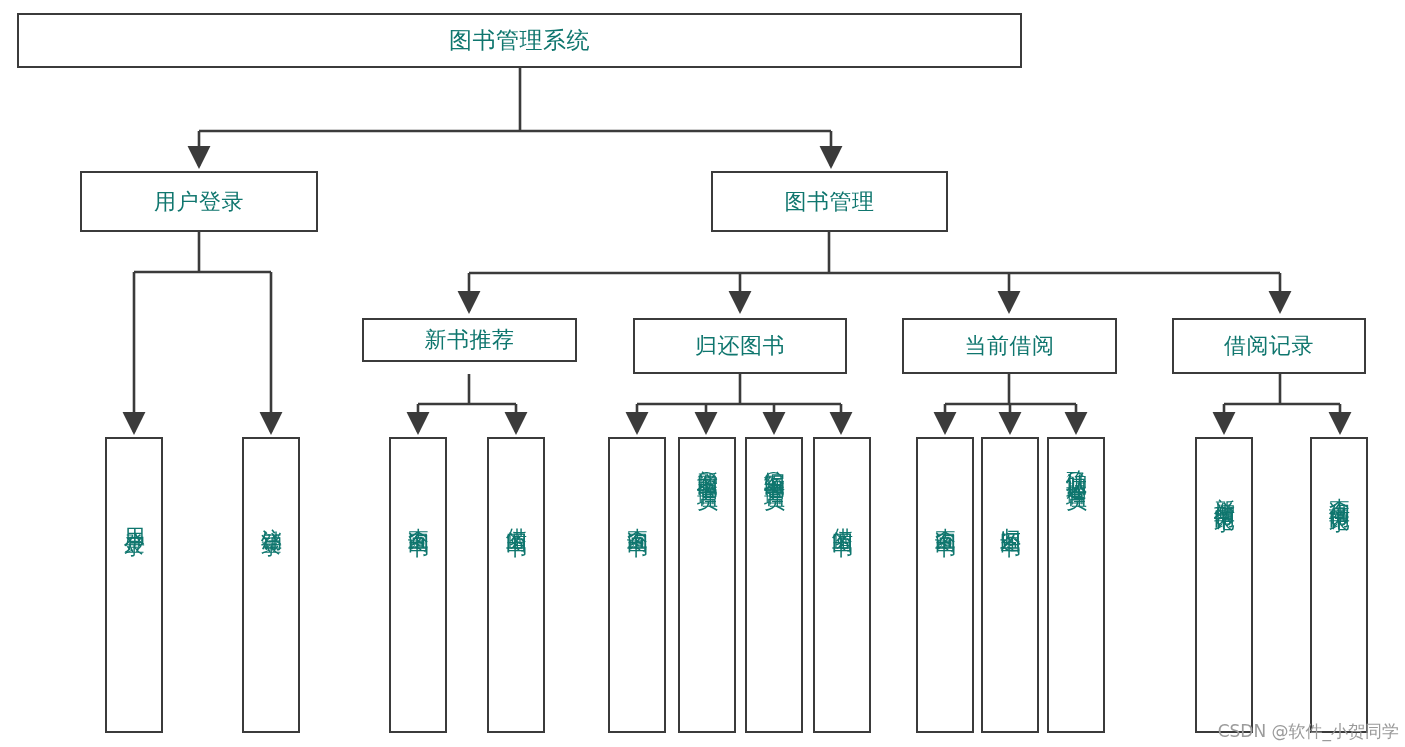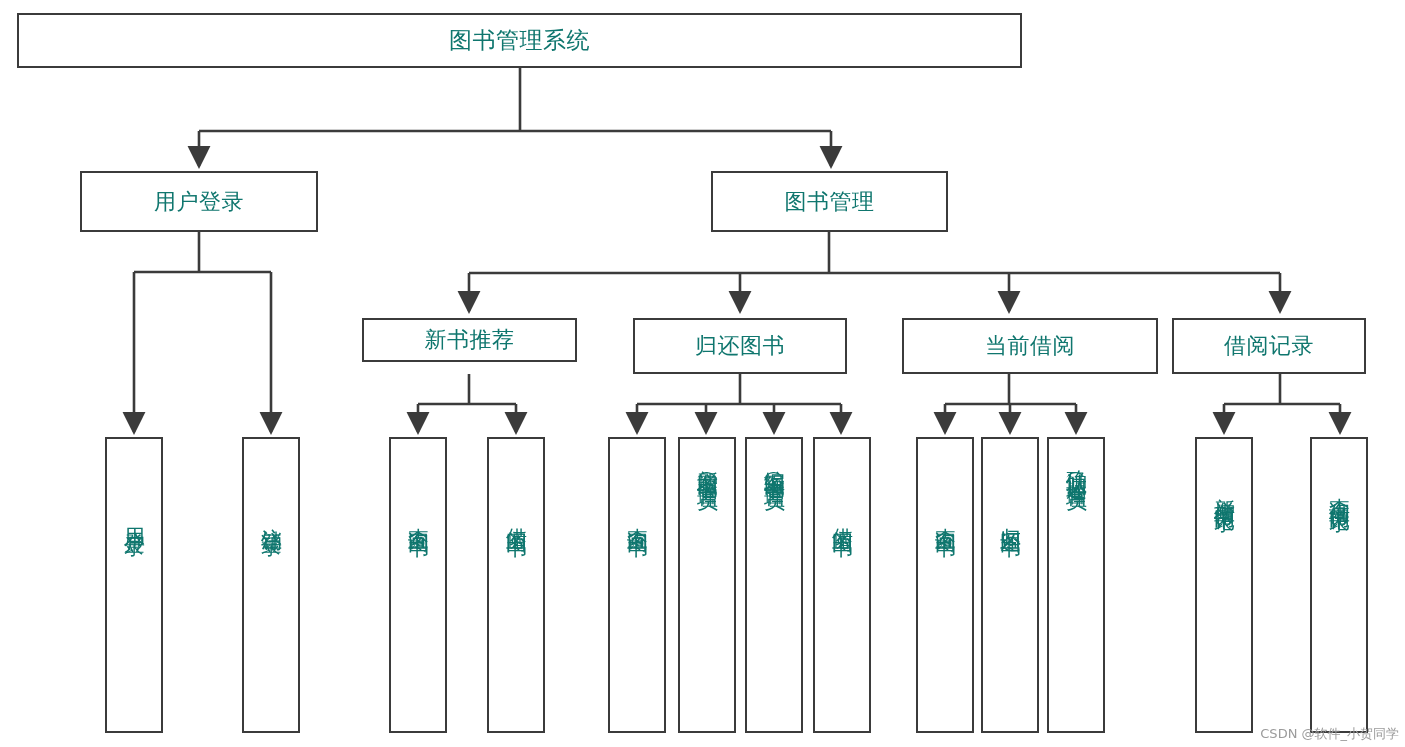--- a/index.html
+++ b/index.html
@@ -61,21 +61,21 @@
     writing-mode: vertical-rl;
     text-orientation: upright;
     letter-spacing: 3px;
     line-height: 1.0;
     white-space: nowrap;
   }
   #watermark {
     position: absolute;
     right: 6px;
     bottom: 4px;
-    font-size: 13px;
+    font-size: 17px;
     color: #9b9b9b;
     z-index: 5;
     white-space: nowrap;
     pointer-events: none;
   }
 </style>
 </head>
 <body>
 
 <div id="diagram-root">
@@ -141,21 +141,21 @@
   <div class="node horiz" style="left:711px; top:171px; width:237px; height:61px;">
     <span class="node-label">图书管理</span>
   </div>
 
   <div class="node horiz" style="left:362px; top:318px; width:215px; height:44px;">
     <span class="node-label">新书推荐</span>
   </div>
   <div class="node horiz" style="left:633px; top:318px; width:214px; height:56px;">
     <span class="node-label">归还图书</span>
   </div>
-  <div class="node horiz" style="left:902px; top:318px; width:256px; height:56px;">
+  <div class="node horiz" style="left:902px; top:318px; width:215px; height:56px;">
     <span class="node-label">当前借阅</span>
   </div>
   <div class="node horiz" style="left:1172px; top:318px; width:194px; height:56px;">
     <span class="node-label">借阅记录</span>
   </div>
 
   <div class="node vert" style="left:105px; top:437px; width:58px; height:296px; padding-top:72px;">
     <span class="node-label">用户登录</span>
   </div>
   <div class="node vert" style="left:242px; top:437px; width:58px; height:296px; padding-top:72px;">

